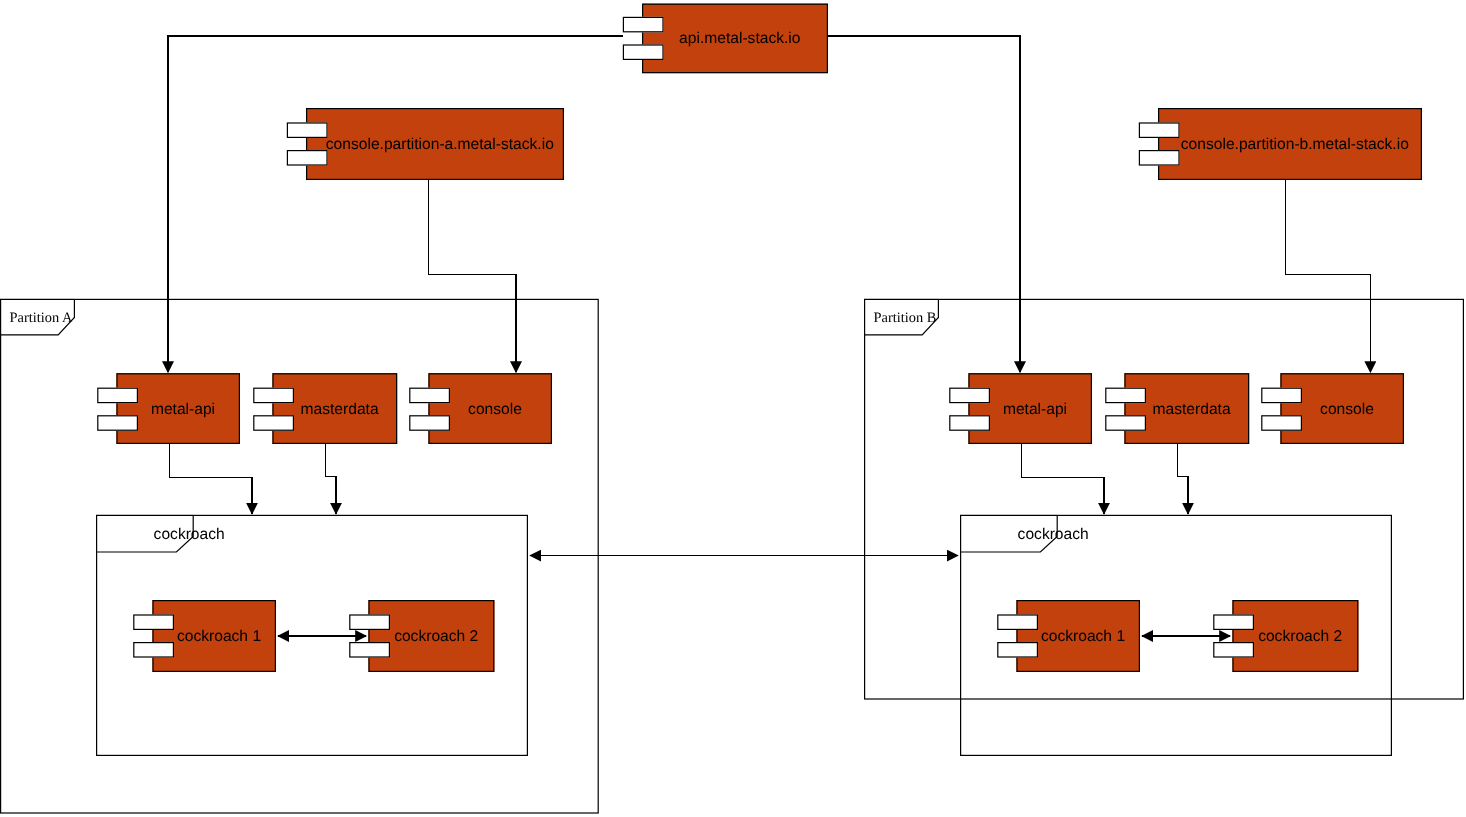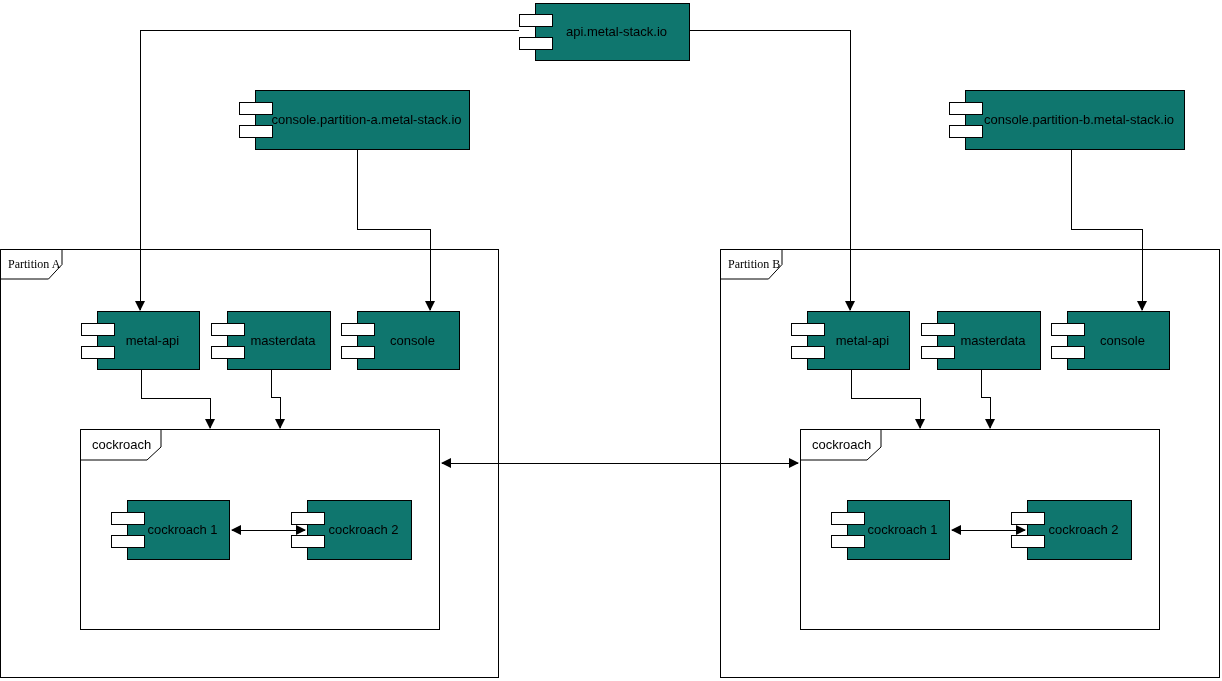--- a/index.html
+++ b/index.html
@@ -2,38 +2,38 @@
 <html><head>
 <meta charset="utf-8">
 <style>
   html,body{margin:0;padding:0;background:#ffffff;}
   #canvas{
     position:relative;width:1222px;height:681px;background:#ffffff;
     font-family:"Liberation Sans",sans-serif;color:#000;overflow:hidden;
   }
   
   .component{
-    position:absolute;background:#0f766e;border:1px solid #000;box-sizing:border-box;
+    position:absolute;background:#c2410c;border:1px solid #000;box-sizing:border-box;
     display:flex;align-items:center;justify-content:center;
     font-size:13px;line-height:1.2;white-space:nowrap;
   }
   .component .clabel{padding-left:8px;}
   
   .cicon{position:absolute;left:-17px;top:50%;width:34px;height:36px;margin-top:-18px;}
   .cicon i{position:absolute;left:0;width:32px;height:11px;background:#fff;border:1px solid #000;display:block;}
   .cicon i.b1{top:0;}
   .cicon i.b2{top:23px;}
   
   .frame{position:absolute;border:1px solid #000;box-sizing:border-box;background:transparent;}
   .tab{position:absolute;left:-1px;top:-1px;}
   .tab .tab-label{
     position:absolute;left:8px;top:0;height:30px;display:flex;align-items:center;white-space:nowrap;
   }
   .serif-label{font-family:"Liberation Serif",serif;font-size:12px;}
-  .sans-label{font-family:"Liberation Sans",sans-serif;font-size:13px;}
+  .sans-label{font-family:"Liberation Sans",sans-serif;font-size:13px;margin-left:36px;}
   #edge-layer{position:absolute;left:0;top:0;width:1222px;height:681px;pointer-events:none;}
   #edge-layer polyline{stroke:#000;stroke-width:1;fill:none;shape-rendering:crispEdges;}
 </style>
 </head>
 <body>
 
 <div id="canvas">
 
   <div class="component" style="left:535px;top:3px;width:155px;height:58px;">
     <span class="cicon">
@@ -106,21 +106,21 @@
       <div class="component" style="left:226px;top:70px;width:105px;height:60px;">
         <span class="cicon">
             <i class="b1"></i>
             <i class="b2"></i>
           </span>
         <span class="clabel">cockroach 2</span>
       </div>
     </div>
   </div>
 
-  <div class="frame" style="left:720px;top:249px;width:500px;height:429px;">
+  <div class="frame" style="left:720px;top:249px;width:500px;height:334px;">
     <div class="tab">
       <svg width="63" height="31">
         <path d="M0.5,0.5 H62 V15.5 L48.5,30 H0.5 Z" fill="#ffffff" stroke="#000000"></path>
       </svg>
       <span class="tab-label serif-label">Partition B</span>
     </div>
 
     <div class="component" style="left:86px;top:61px;width:103px;height:59px;">
       <span class="cicon">
           <i class="b1"></i>

